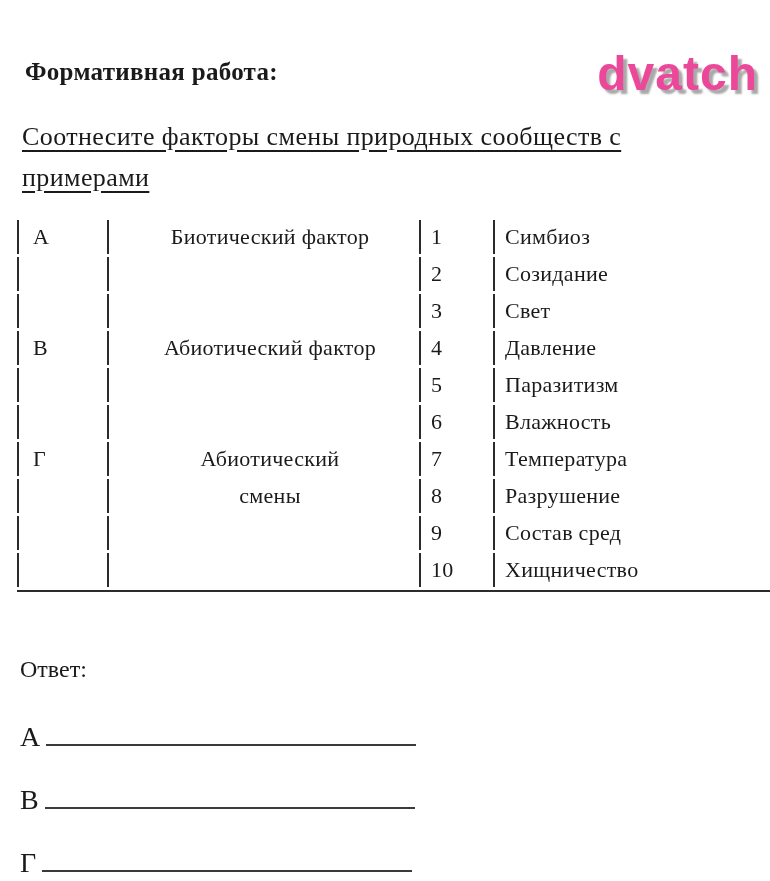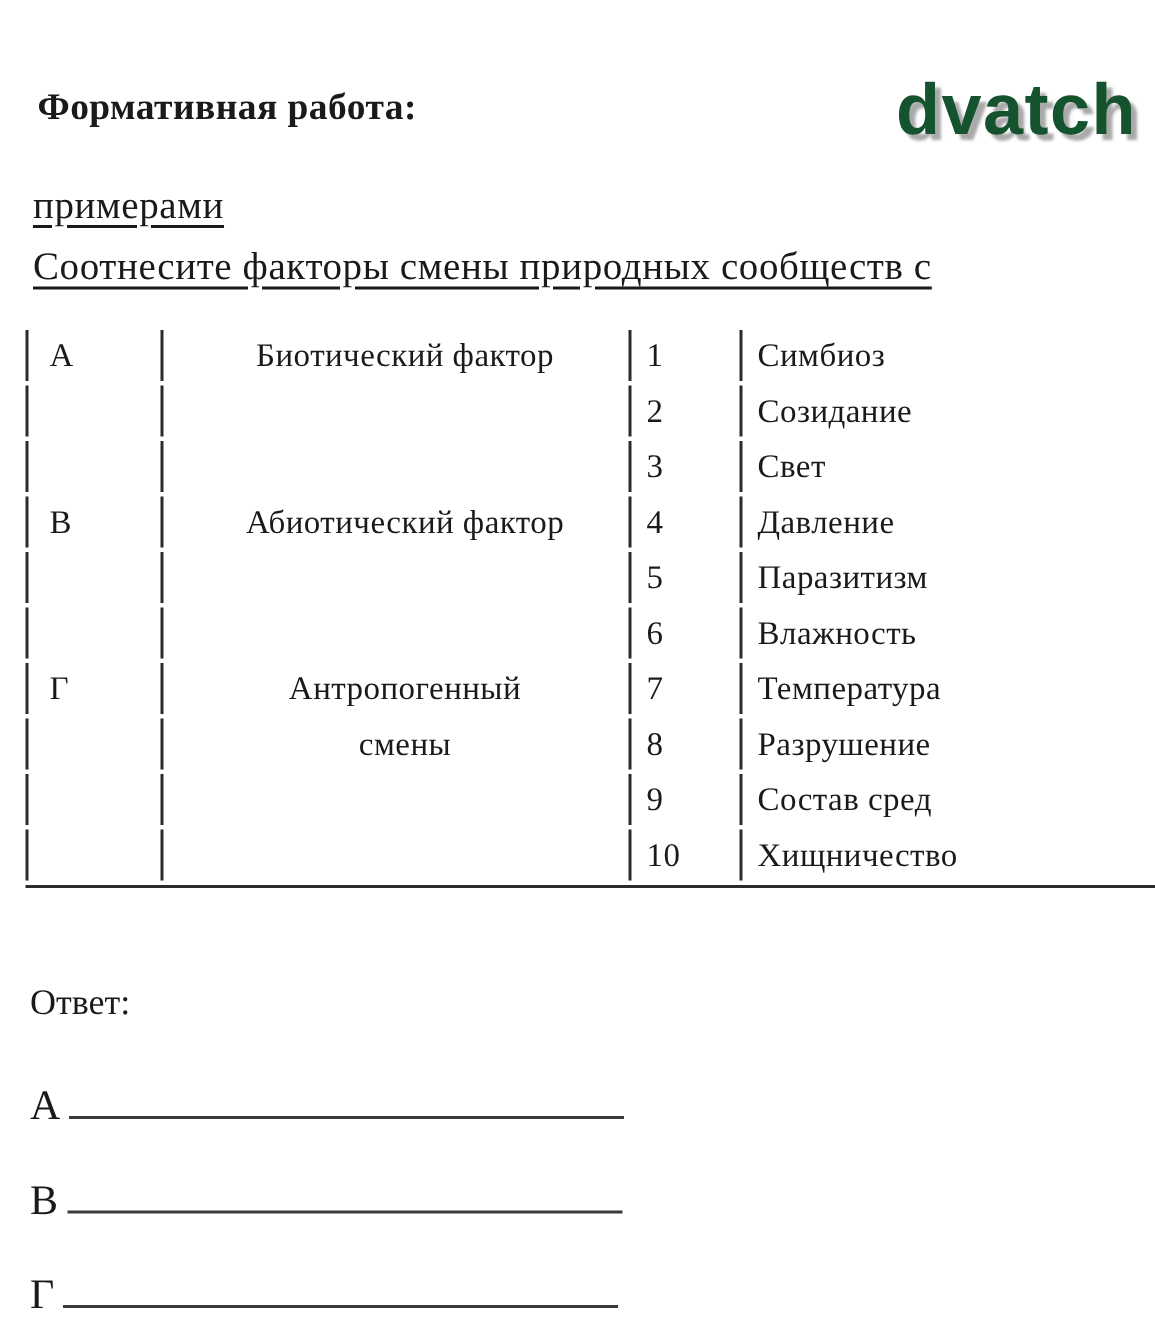--- a/index.html
+++ b/index.html
@@ -25,21 +25,21 @@
     font-weight: bold;
     letter-spacing: 0.3px;
   }
   .watermark {
     position: absolute;
     top: 6px;
     right: 12px;
     font-family: "Liberation Sans", sans-serif;
     font-size: 48px;
     font-weight: bold;
-    color: #14532d;
+    color: #ec4899;
     text-shadow: 4px 4px 2px rgba(140,140,140,0.75);
     letter-spacing: 1px;
   }
   .instruction {
     position: absolute;
     top: 76px;
     left: 22px;
     font-size: 26px;
     line-height: 41px;
     letter-spacing: 0.4px;
@@ -100,22 +100,22 @@
 </head>
 <body>
 
 <div class="page">
 
   <div class="title">Формативная работа:</div>
 
   <div class="watermark">dvatch</div>
 
   <div class="instruction">
+    <span>Соотнесите факторы смены природных сообществ с</span>
     <span>примерами</span>
-    <span>Соотнесите факторы смены природных сообществ с</span>
   </div>
 
   <table class="match-table">
     <tbody>
       <tr>
         <td class="col-letter">А</td>
         <td class="col-factor">Биотический фактор</td>
         <td class="col-num">1</td>
         <td class="col-example">Симбиоз</td>
       </tr>
@@ -144,21 +144,21 @@
         <td class="col-example">Паразитизм</td>
       </tr>
       <tr>
         <td class="col-letter"></td>
         <td class="col-factor"></td>
         <td class="col-num">6</td>
         <td class="col-example">Влажность</td>
       </tr>
       <tr>
         <td class="col-letter">Г</td>
-        <td class="col-factor">Антропогенный</td>
+        <td class="col-factor">Абиотический</td>
         <td class="col-num">7</td>
         <td class="col-example">Температура</td>
       </tr>
       <tr>
         <td class="col-letter"></td>
         <td class="col-factor">смены</td>
         <td class="col-num">8</td>
         <td class="col-example">Разрушение</td>
       </tr>
       <tr>

